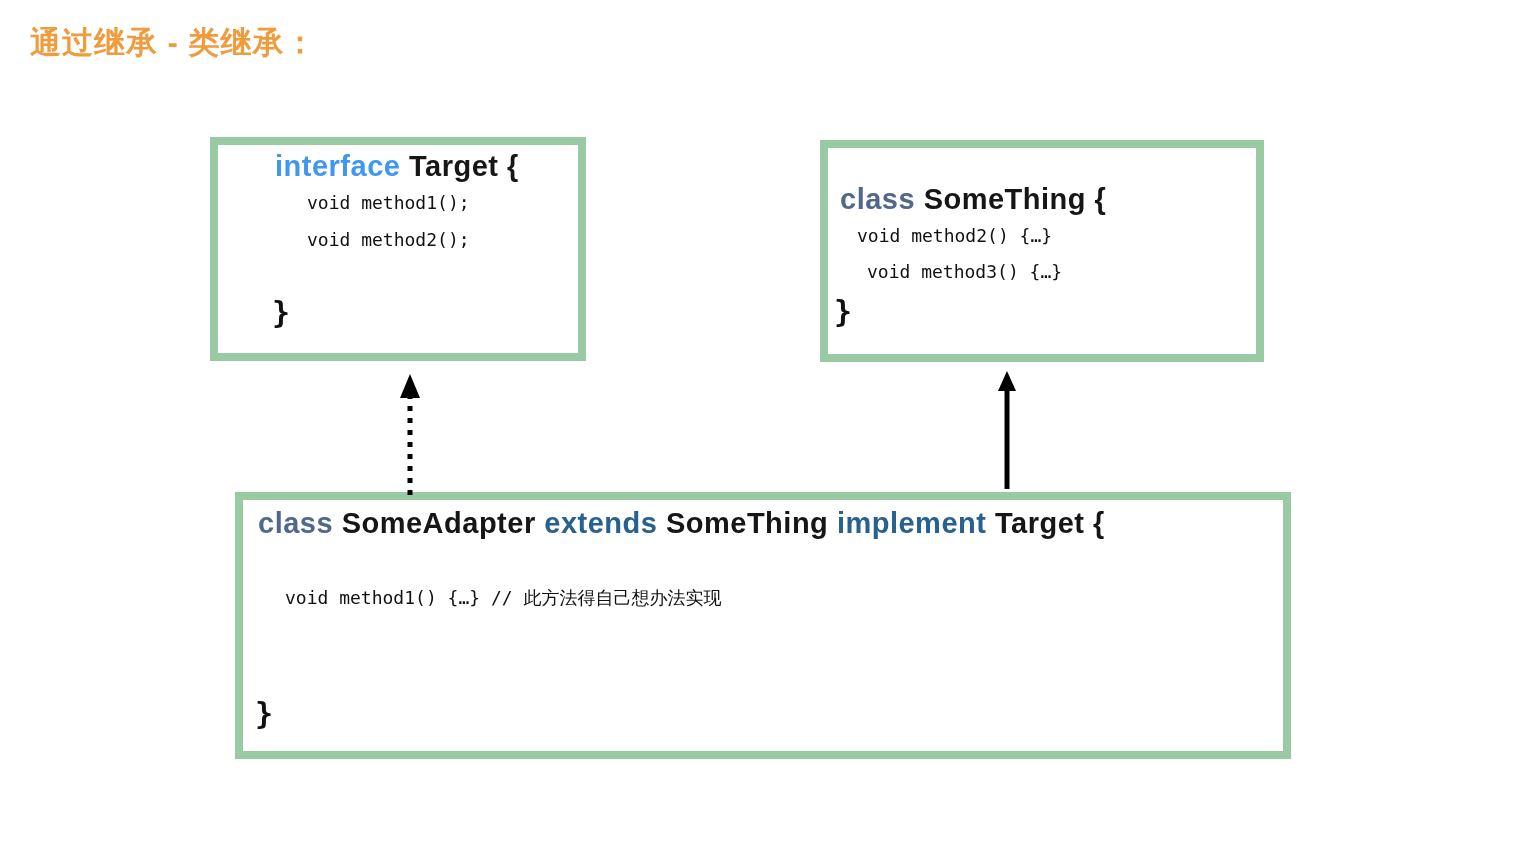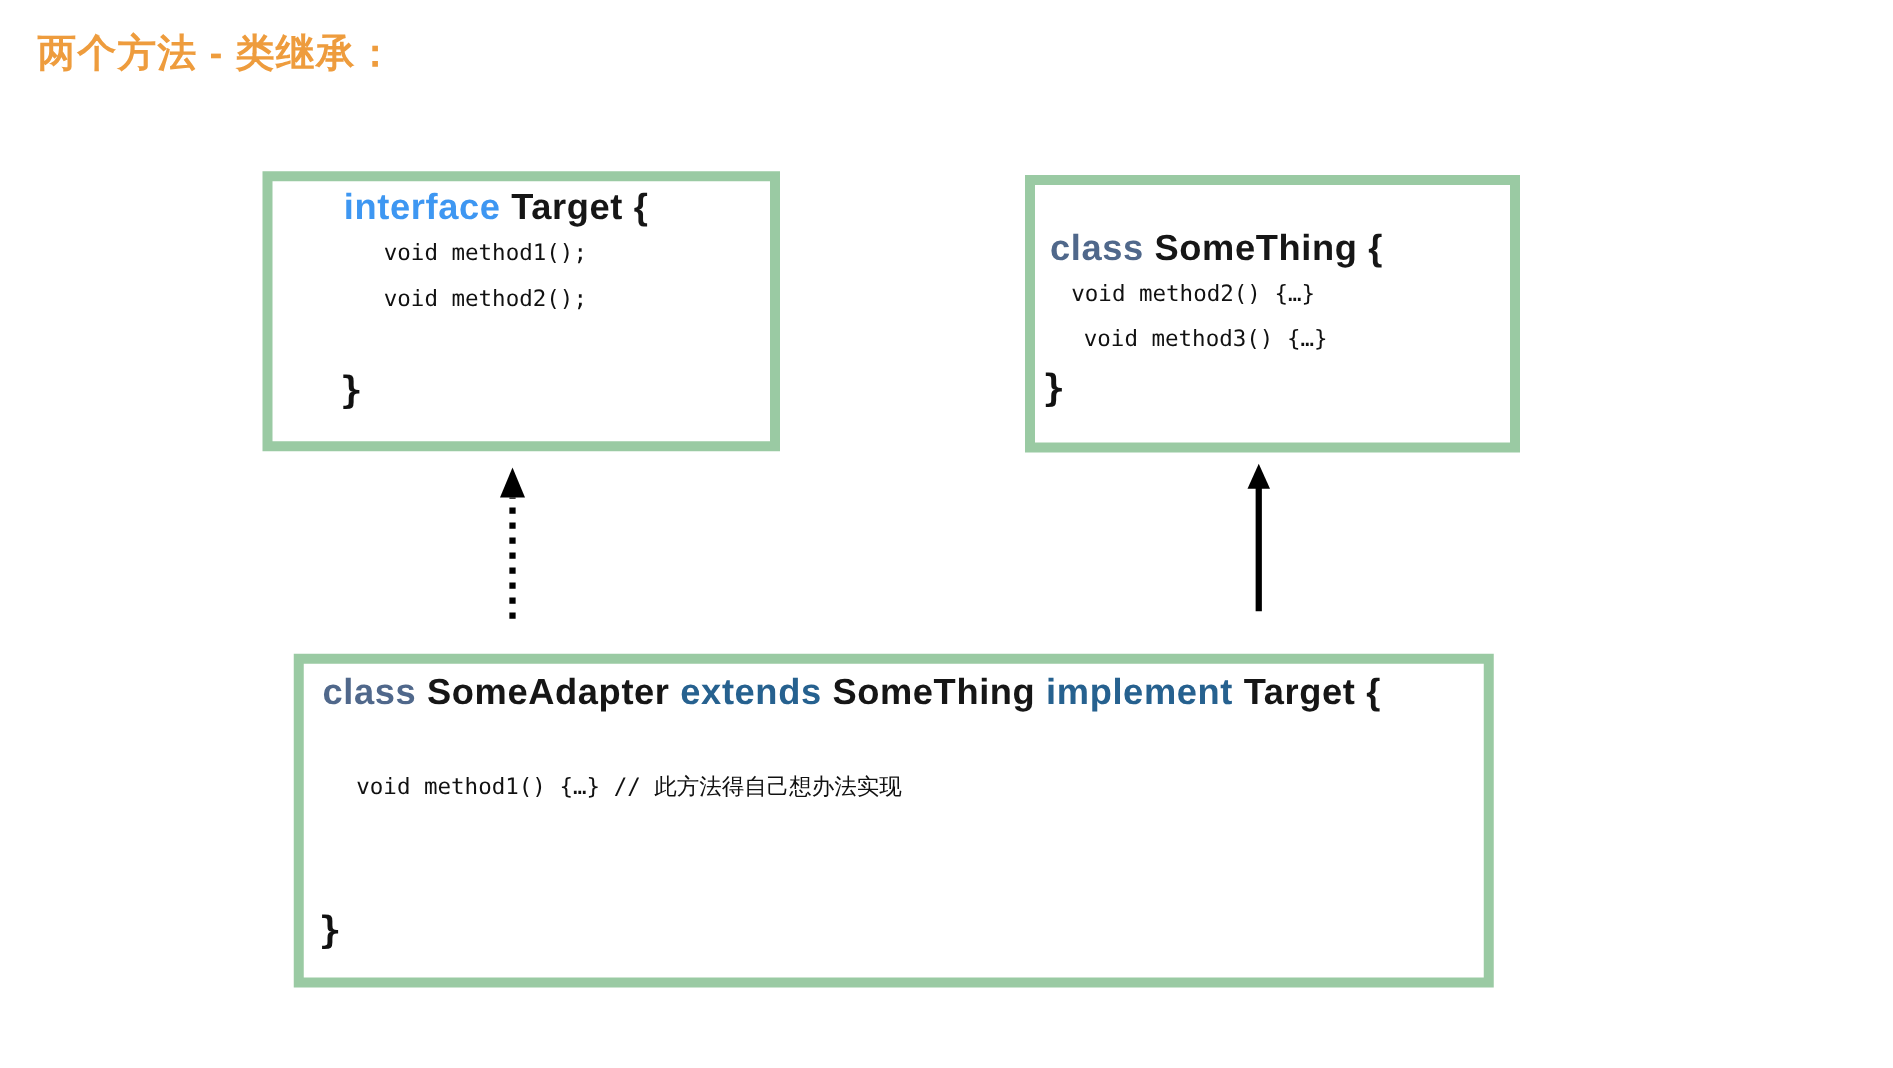--- a/index.html
+++ b/index.html
@@ -15,23 +15,23 @@
     font-size: 31px; font-weight: bold;
     color: #EE9C3D; letter-spacing: 1px;
     white-space: pre;
   }
   .code-box {
     position: absolute;
     background: #ffffff;
     border: 8px solid #9ACAA3;
     box-sizing: border-box;
   }
-  #box-target    { left: 210px; top: 137px; width: 414px; height: 224px; }
-  #box-something { left: 820px; top: 140px; width: 396px; height: 222px; }
-  #box-adapter   { left: 235px; top: 523px; width: 960px; height: 267px; }
+  #box-target    { left: 210px; top: 137px; width: 376px; height: 224px; }
+  #box-something { left: 820px; top: 140px; width: 444px; height: 222px; }
+  #box-adapter   { left: 235px; top: 492px; width: 1056px; height: 267px; }
 
   .row { position: absolute; white-space: pre; }
   .hdr { font-weight: bold; font-size: 29px; color: #161616; letter-spacing: 0.5px; }
   .code {
     font-family: "DejaVu Sans Mono", "Liberation Mono", monospace;
     font-size: 18px; color: #111111;
   }
   .close-brace {
     font-family: "DejaVu Sans Mono", "Liberation Mono", monospace;
     font-weight: bold; font-size: 30px; color: #111111;
@@ -62,21 +62,21 @@
 
   .arrow-layer {
     position: absolute; left: 0; top: 0;
     width: 1514px; height: 854px;
     pointer-events: none;
   }
 </style>
 </head>
 <body>
 
-<div class="page-title">两个方法 - 类继承：</div>
+<div class="page-title">通过继承 - 类继承：</div>
 
 <div id="box-target" class="code-box">
   <div class="row hdr r-hdr"><span class="kw-interface">interface </span><span class="name-black">Target {</span></div>
   <div class="row code r-c1">void method1();</div>
   <div class="row code r-c2">void method2();</div>
   <div class="row close-brace r-close">}</div>
 </div>
 
 <div id="box-something" class="code-box">
   <div class="row hdr r-hdr"><span class="kw-class">class </span><span class="name-black">SomeThing {</span></div>

